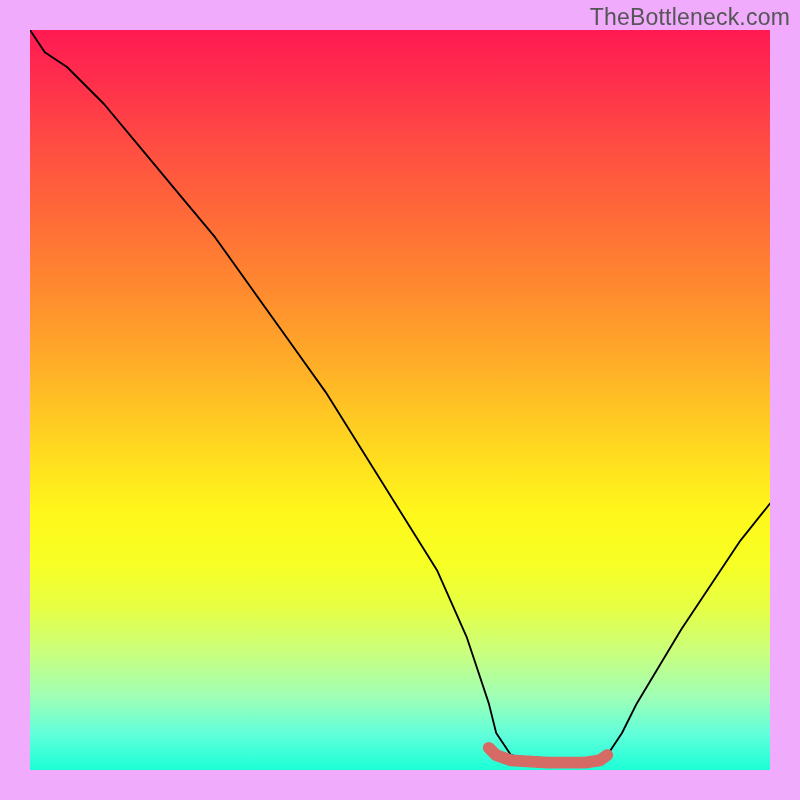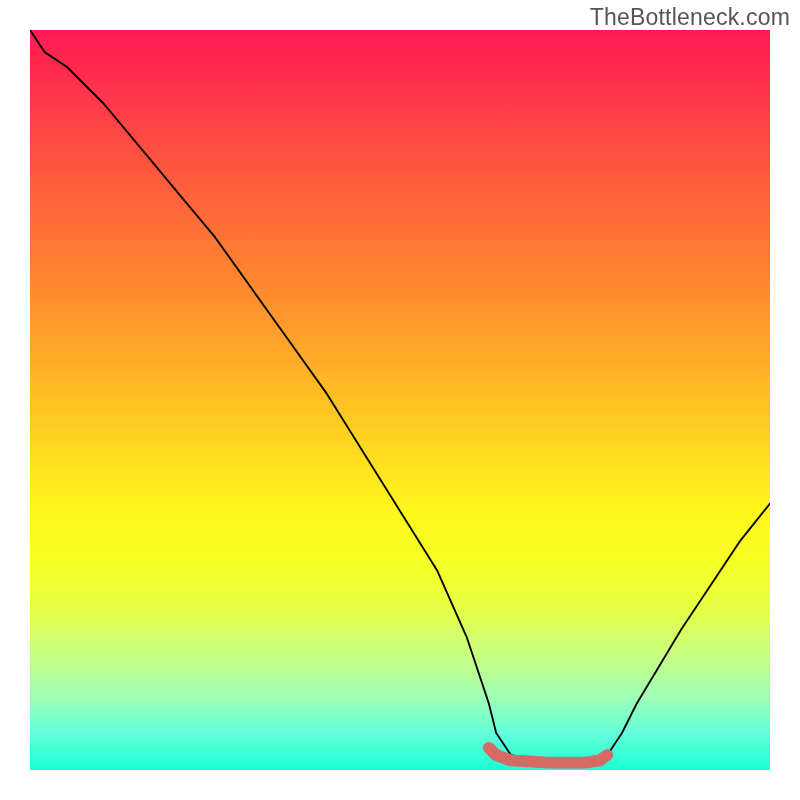--- a/index.html
+++ b/index.html
@@ -7,21 +7,21 @@
     padding: 0;
     width: 800px;
     height: 800px;
     background: #000;
     overflow: hidden;
   }
   .container {
     position: relative;
     width: 800px;
     height: 800px;
-    background: #ffffff;
+    background: #f0abfc;
   }
   .watermark {
     position: absolute;
     top: 4px;
     right: 10px;
     color: #555;
     font-family: Arial, Helvetica, sans-serif;
     font-size: 23px;
     font-weight: 500;
     z-index: 5;

